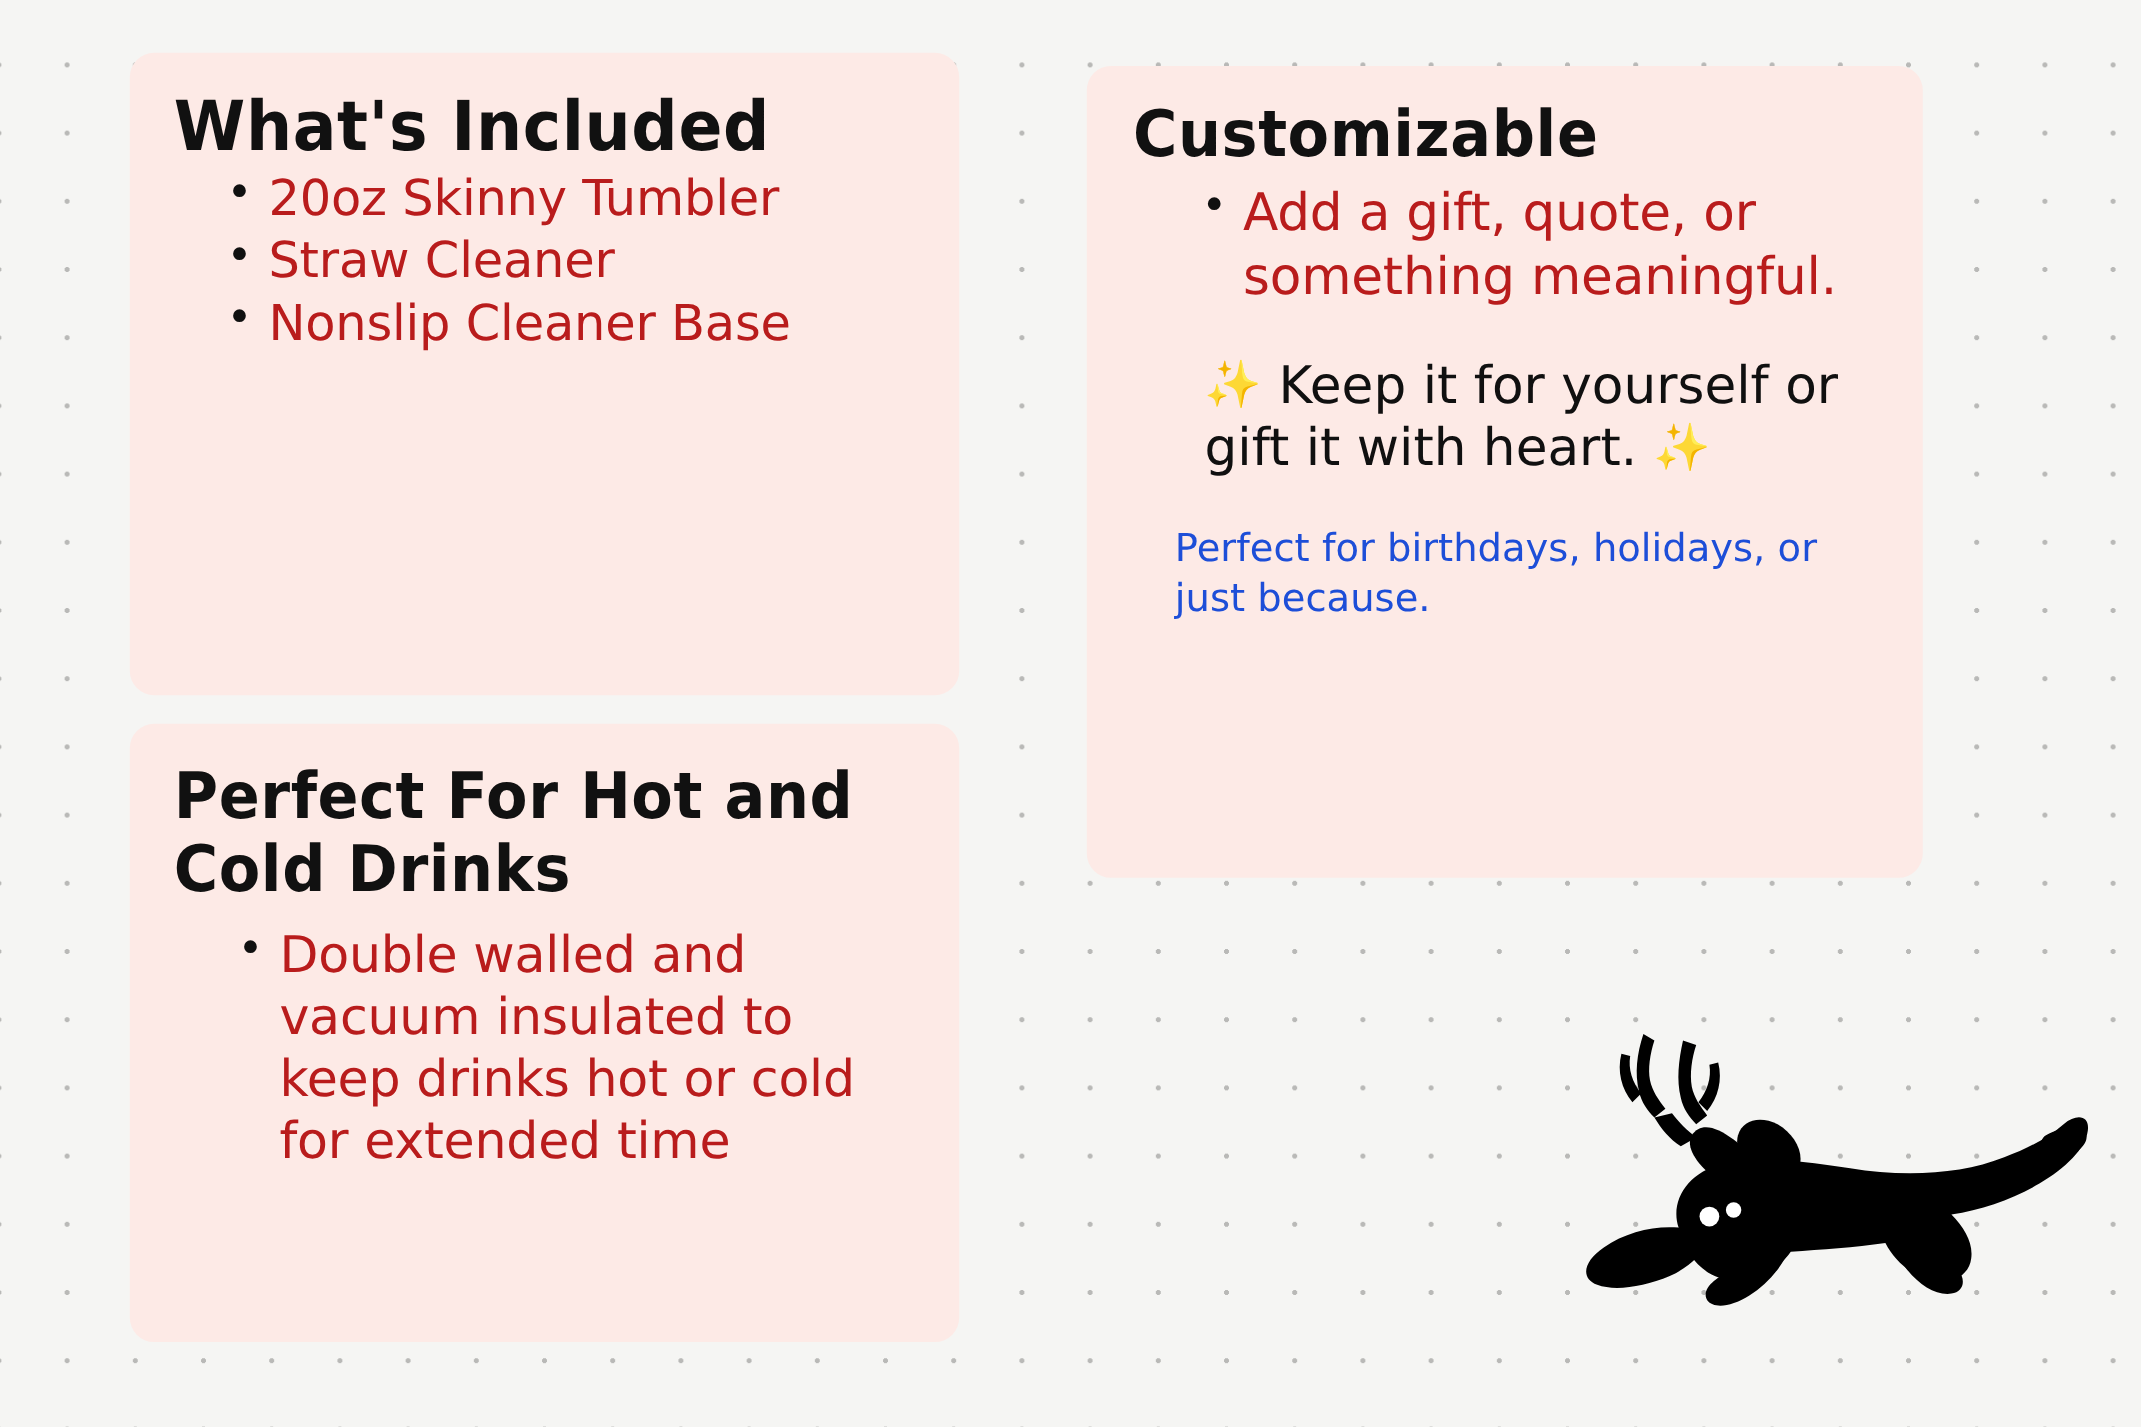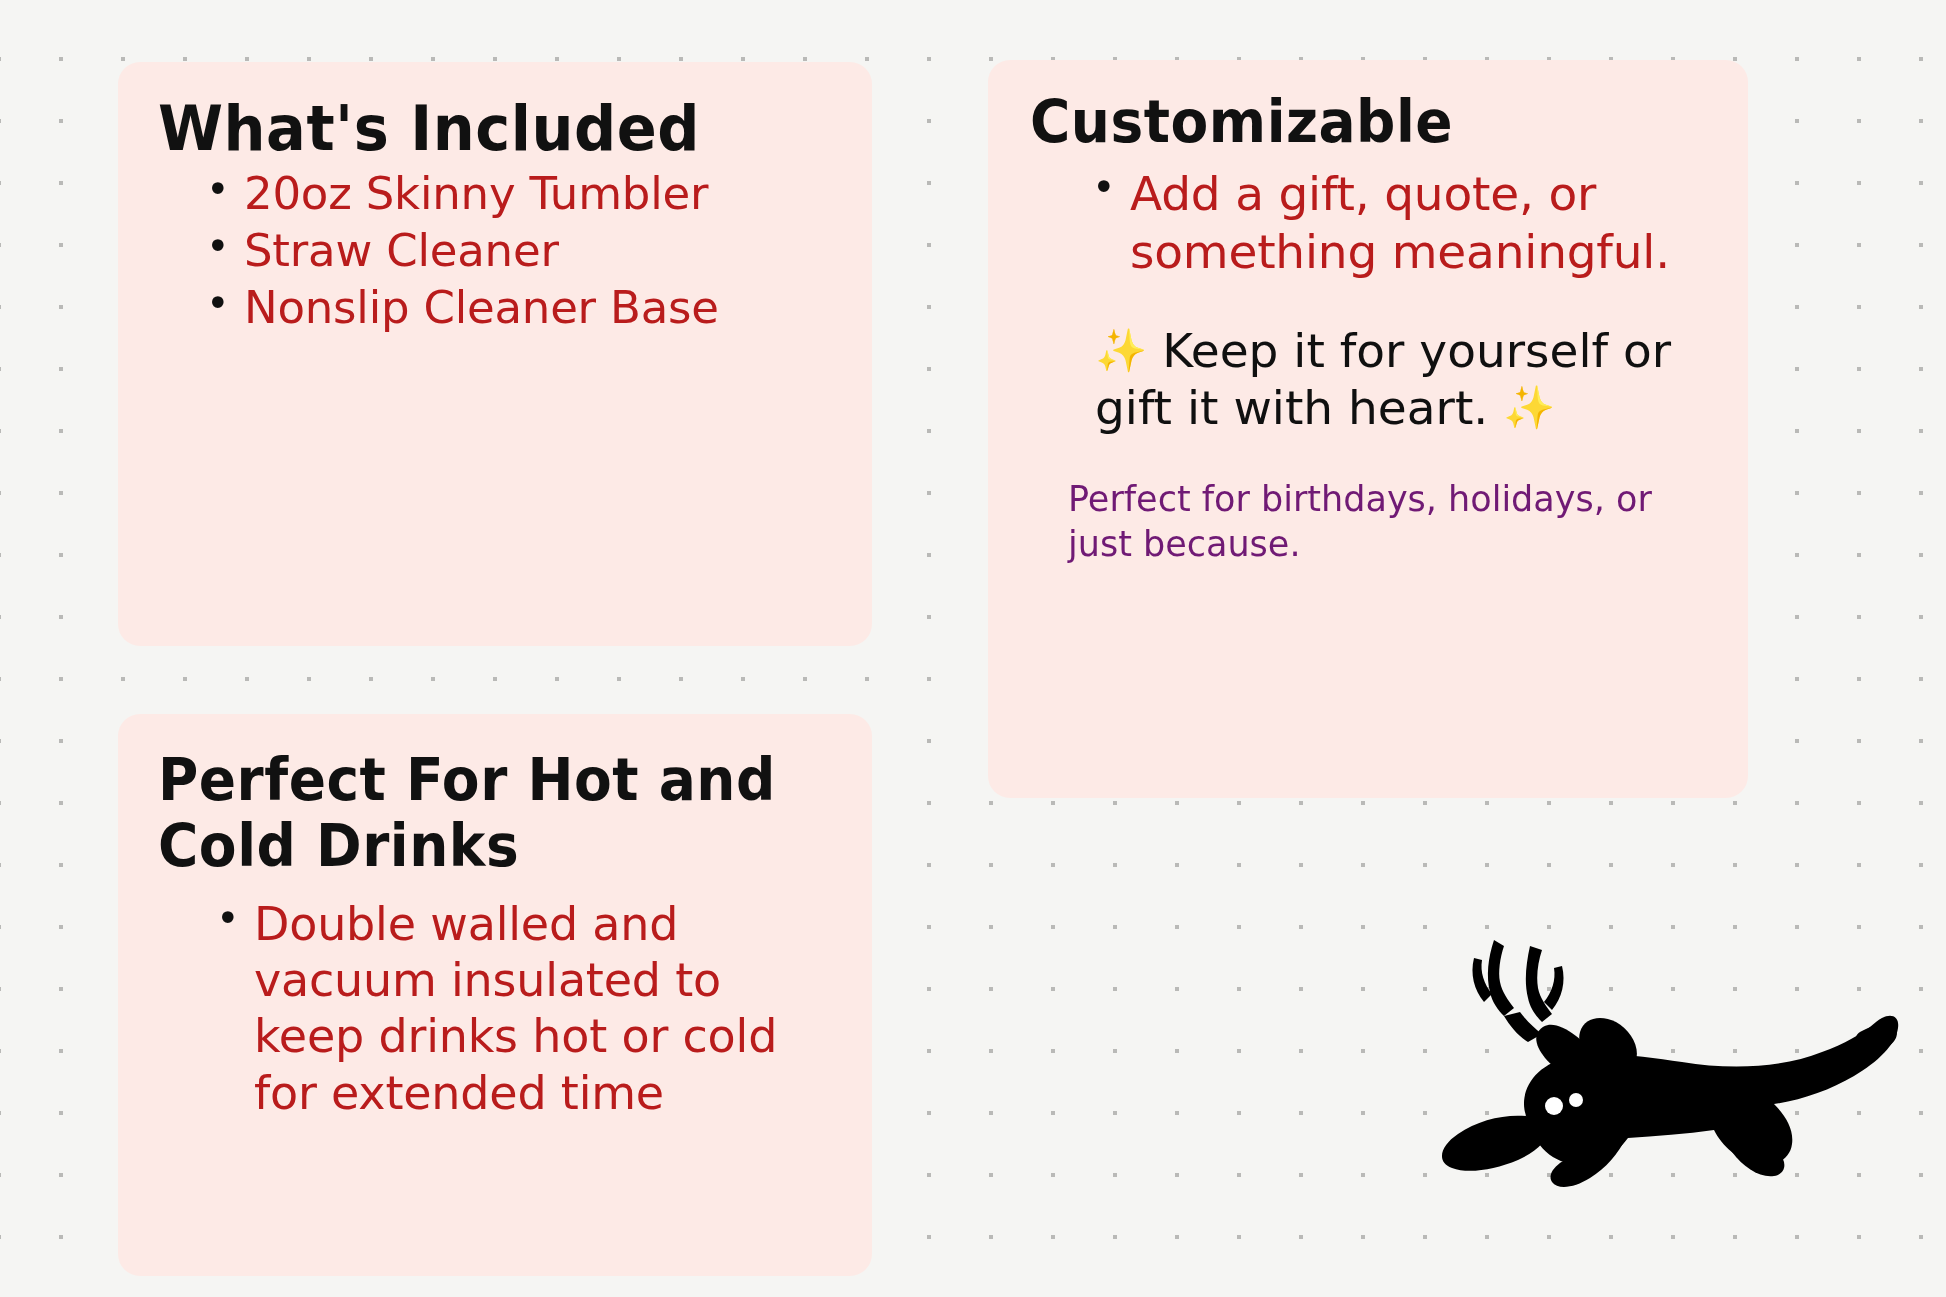--- a/index.html
+++ b/index.html
@@ -25,29 +25,29 @@
 
   .card {
     position: absolute;
     background: #fdeae6;
     border-radius: 22px;
     box-sizing: border-box;
   }
 
   #card-included {
     left: 118px;
-    top: 62px;
+    top: 48px;
     width: 754px;
     height: 584px;
     padding: 34px 40px 30px 40px;
   }
 
   #card-hot-cold {
     left: 118px;
-    top: 714px;
+    top: 658px;
     width: 754px;
     height: 562px;
     padding: 34px 40px 30px 40px;
   }
 
   #card-customizable {
     left: 988px;
     top: 60px;
     width: 760px;
     height: 738px;
@@ -117,21 +117,21 @@
   .sparkle {
     color: #f6b93b;
     font-size: 42px;
     vertical-align: 2px;
   }
 
   .note {
     font-family: "DejaVu Sans", sans-serif;
     font-size: 35px;
     line-height: 1.3;
-    color: #701a75;
+    color: #1d4ed8;
     margin: 40px 0 0 38px;
     max-width: 640px;
   }
 
   #card-hot-cold .card-title {
     font-size: 55px;
     line-height: 1.12;
   }
 
   #card-hot-cold ul.bullets {

